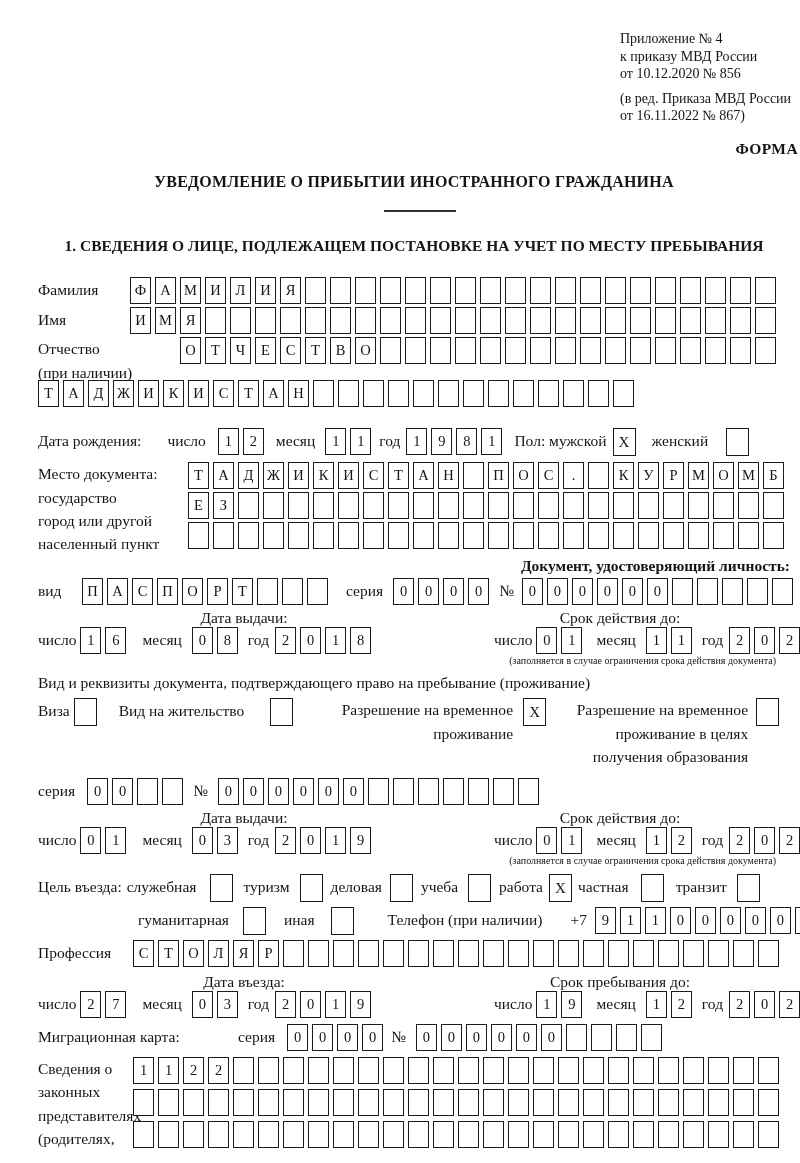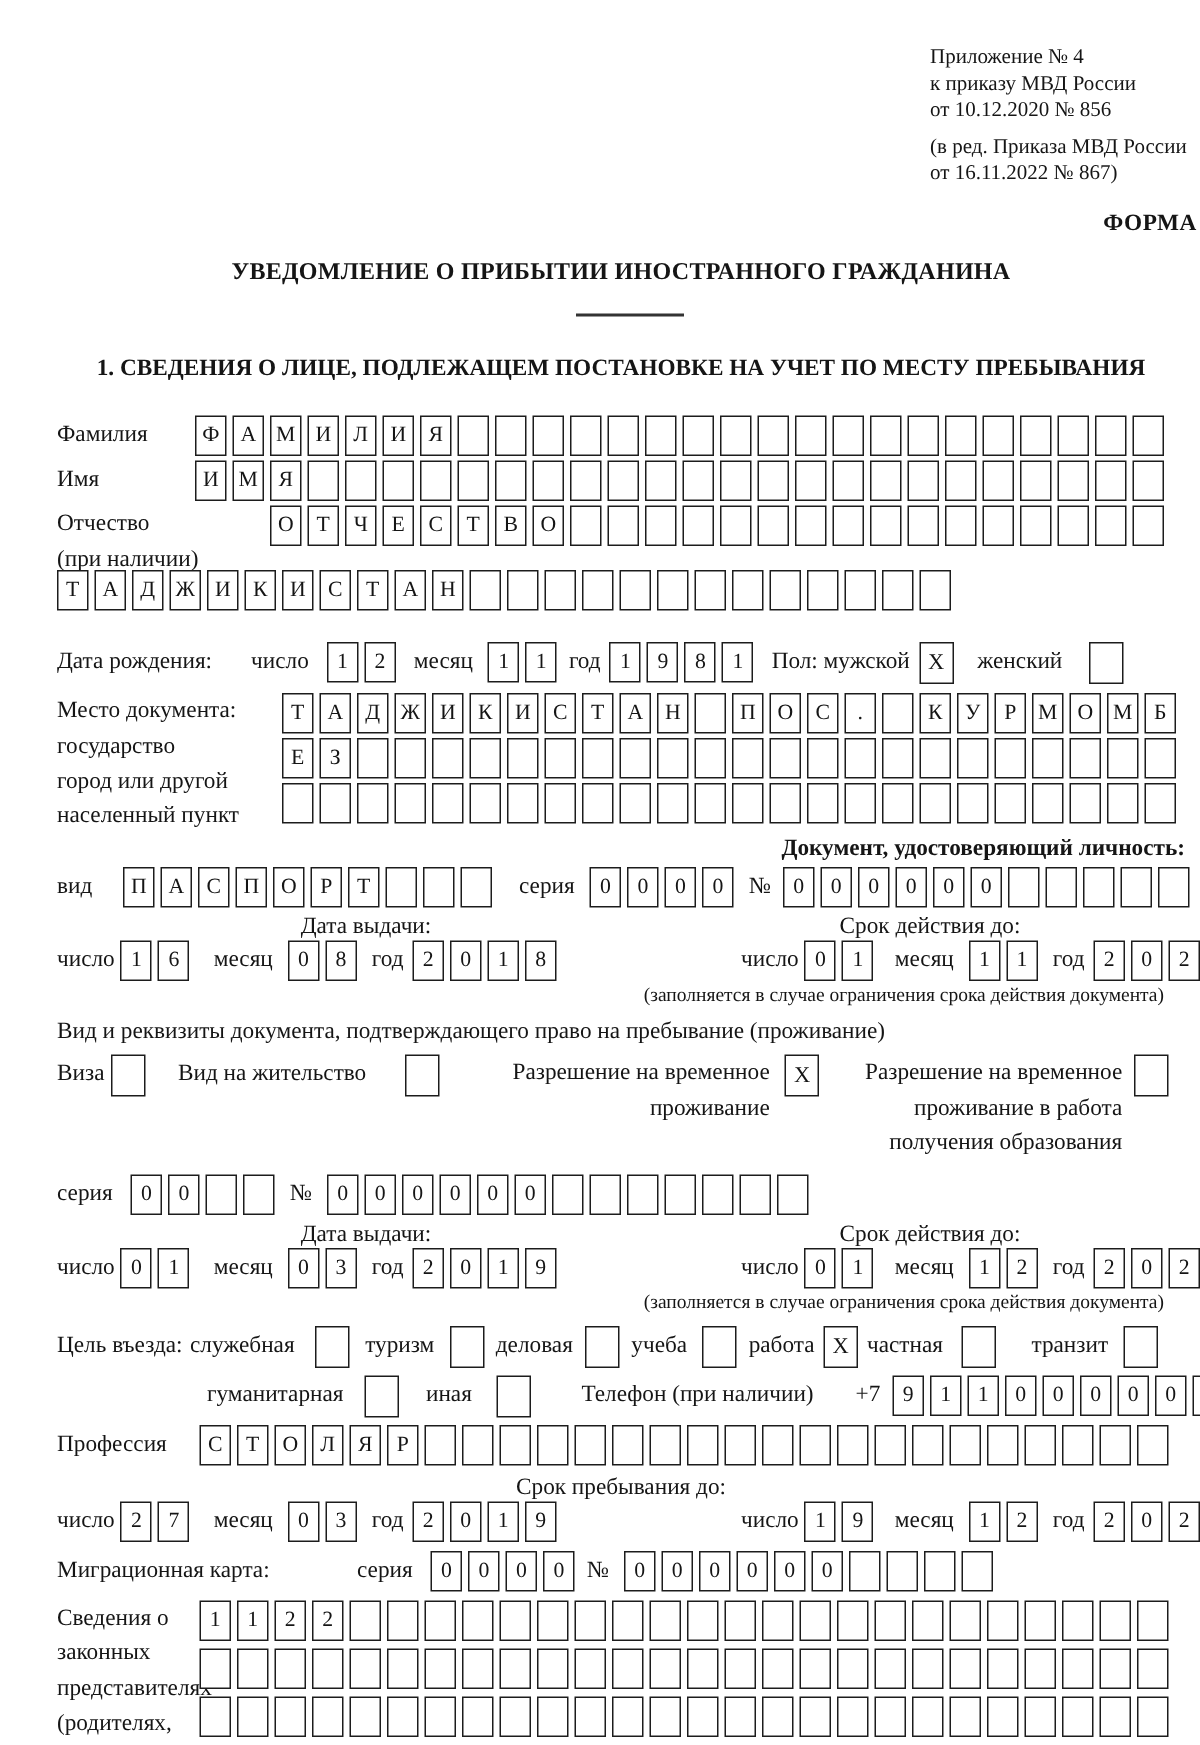--- a/index.html
+++ b/index.html
@@ -14,21 +14,21 @@
   .r{display:flex;align-items:flex-start;margin-top:3px;}
   .lbl{white-space:nowrap;flex:0 0 auto;}
   .pt{padding-top:4px;}
   .cells{display:flex;flex-wrap:nowrap;flex:0 0 auto;}
   .cell{display:inline-flex;align-items:center;justify-content:center;width:21px;height:27px;box-sizing:border-box;
         border:1.7px solid #1c1c1c;margin-right:4px;font-size:14.5px;background:#fff;flex:0 0 auto;}
   .cbox{display:inline-flex;align-items:center;justify-content:center;width:23px;height:28px;box-sizing:border-box;
         border:1.7px solid #1c1c1c;font-size:15px;background:#fff;flex:0 0 auto;}
   .bold{font-weight:bold;}
   .center{text-align:right;}
-  .note{font-size:13px;}
+  .note{font-size:10px;}
   .twocol{display:flex;}
   .col-l{width:412px;display:flex;flex:0 0 auto;}
   .col-l-head{width:412px;text-align:center;flex:0 0 auto;}
   .col-r{display:flex;flex:0 0 auto;}
   .col-r-head{flex:1;text-align:center;}
   .lines{line-height:1.5;}
 </style>
 </head>
 <body>
 
@@ -384,21 +384,21 @@
     <span style="display:flex;margin-left:24px">
       <span class="center lines" style="width:196px">
         <div>Разрешение на временное</div>
         <div>проживание</div>
       </span>
       <span class="cbox" style="margin-left:10px">X</span>
     </span>
     <span style="display:flex;margin-left:14px">
       <span class="center lines" style="width:188px">
         <div>Разрешение на временное</div>
-        <div>проживание в работа</div>
+        <div>проживание в целях</div>
         <div>получения образования</div>
       </span>
       <span class="cbox" style="margin-left:8px"></span>
     </span>
   </div>
 
   <div class="r" style="margin-top:10px">
     <span class="lbl pt">серия</span>
     <span class="cells" style="margin-left:12px">
         <span class="cell">0</span>
@@ -476,21 +476,21 @@
     <span class="lbl pt" style="margin-left:10px">туризм</span>
     <span class="cbox" style="margin-left:10px"></span>
     <span class="lbl pt" style="margin-left:8px">деловая</span>
     <span class="cbox" style="margin-left:8px"></span>
     <span class="lbl pt" style="margin-left:8px">учеба</span>
     <span class="cbox" style="margin-left:10px"></span>
     <span class="lbl pt" style="margin-left:8px">работа</span>
     <span class="cbox" style="margin-left:6px">X</span>
     <span class="lbl pt" style="margin-left:6px">частная</span>
     <span class="cbox" style="margin-left:12px"></span>
-    <span class="lbl pt" style="margin-left:24px">транзит</span>
+    <span class="lbl pt" style="margin-left:12px">транзит</span>
     <span class="cbox" style="margin-left:10px"></span>
   </div>
 
   <div class="r" style="margin-top:5px">
     <span class="lbl pt" style="margin-left:100px">гуманитарная</span>
     <span class="cbox" style="margin-left:14px"></span>
     <span class="lbl pt" style="margin-left:18px">иная</span>
     <span class="cbox" style="margin-left:16px"></span>
     <span class="lbl pt" style="margin-left:34px">Телефон (при наличии)</span>
     <span class="lbl pt" style="margin-left:28px">+7</span>
@@ -533,20 +533,21 @@
         <span class="cell"></span>
         <span class="cell"></span>
         <span class="cell"></span>
         <span class="cell"></span>
         <span class="cell"></span>
         <span class="cell"></span>
       </span>
   </div>
 
   <div class="twocol" style="margin-top:6px">
+    <div class="col-l-head">Дата въезда:</div>
     <div class="col-r-head">Срок пребывания до:</div>
   </div>
   <div class="twocol">
     <div class="col-l">
       <span class="lbl pt">число</span>
       <span class="cells" style="margin-left:4px">
           <span class="cell">2</span>
           <span class="cell">7</span>
         </span>
       <span class="lbl pt" style="margin:0 10px 0 12px">месяц</span>

